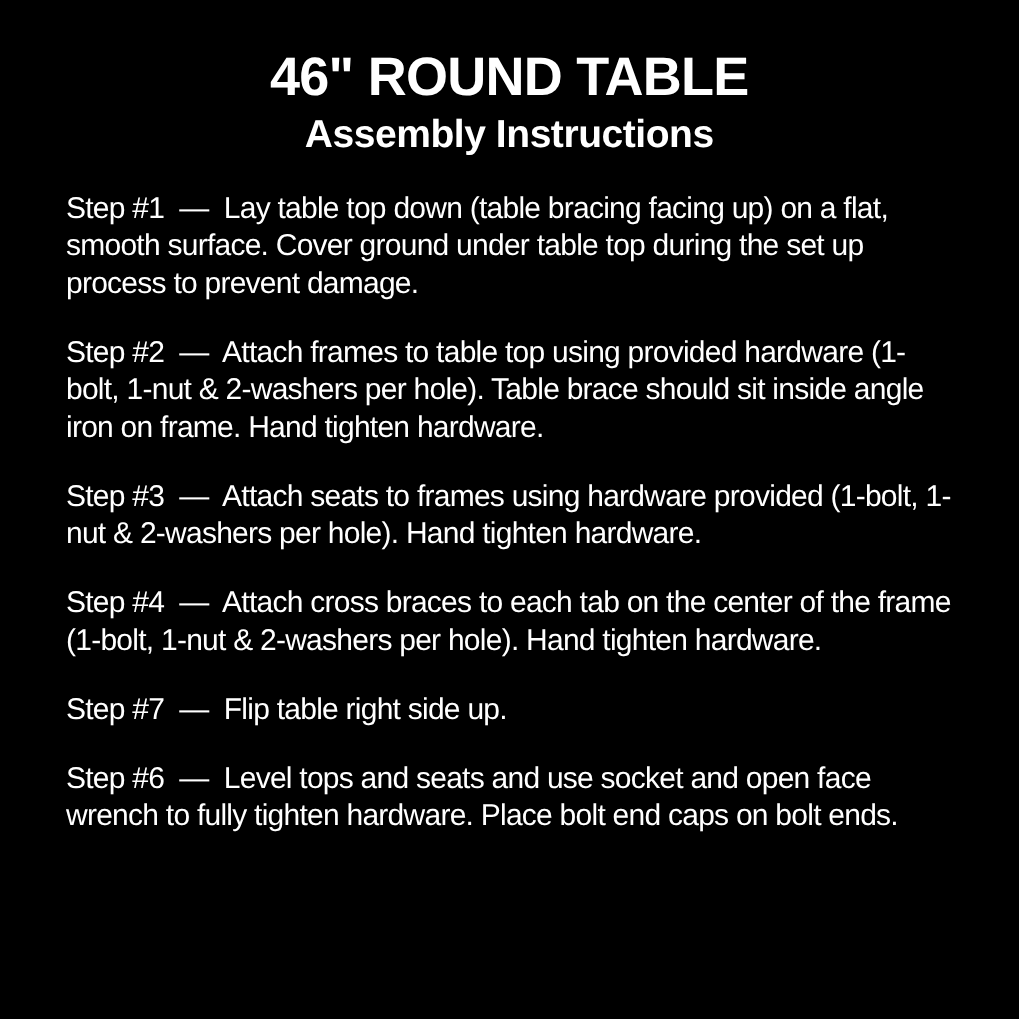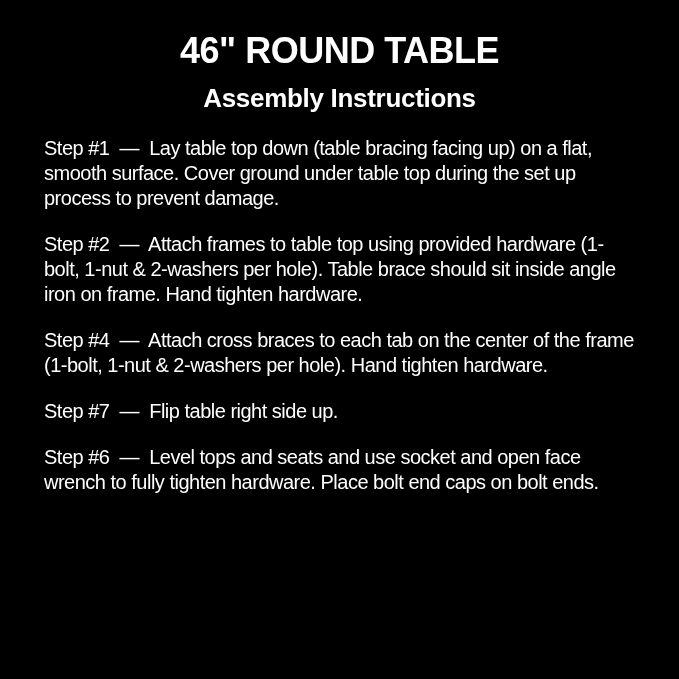--- a/index.html
+++ b/index.html
@@ -26,21 +26,21 @@
     margin-bottom: 20px;
   }
   .title {
     margin: 0;
     font-size: 36px;
     font-weight: 700;
     letter-spacing: -0.5px;
     line-height: 1.15;
   }
   .subtitle {
-    margin: 13px 0 0 0;
+    margin: 4px 0 0 0;
     font-size: 26px;
     font-weight: 700;
     letter-spacing: -0.3px;
     line-height: 1.15;
   }
   .steps {
     margin-top: 22px;
   }
   .step {
     margin: 0 0 21px 0;
@@ -55,17 +55,18 @@
 <body>
 
 <div class="sheet">
   <div class="header">
     <h1 class="title">46" ROUND TABLE</h1>
     <h2 class="subtitle">Assembly Instructions</h2>
   </div>
   <div class="steps">
     <p class="step">Step #1  —  Lay table top down (table bracing facing up) on a flat, smooth surface. Cover ground under table top during the set up process to prevent damage.</p>
     <p class="step">Step #2  —  Attach frames to table top using provided hardware (1-bolt, 1-nut &amp; 2-washers per hole). Table brace should sit inside angle iron on frame. Hand tighten hardware.</p>
+    <p class="step">Step #3  —  Attach seats to frames using hardware provided (1-bolt, 1-nut &amp; 2-washers per hole). Hand tighten hardware.</p>
     <p class="step">Step #4  —  Attach cross braces to each tab on the center of the frame (1-bolt, 1-nut &amp; 2-washers per hole). Hand tighten hardware.</p>
     <p class="step">Step #7  —  Flip table right side up.</p>
     <p class="step">Step #6  —  Level tops and seats and use socket and open face wrench to fully tighten hardware. Place bolt end caps on bolt ends.</p>
   </div>
 </div>
 
 </body></html>

